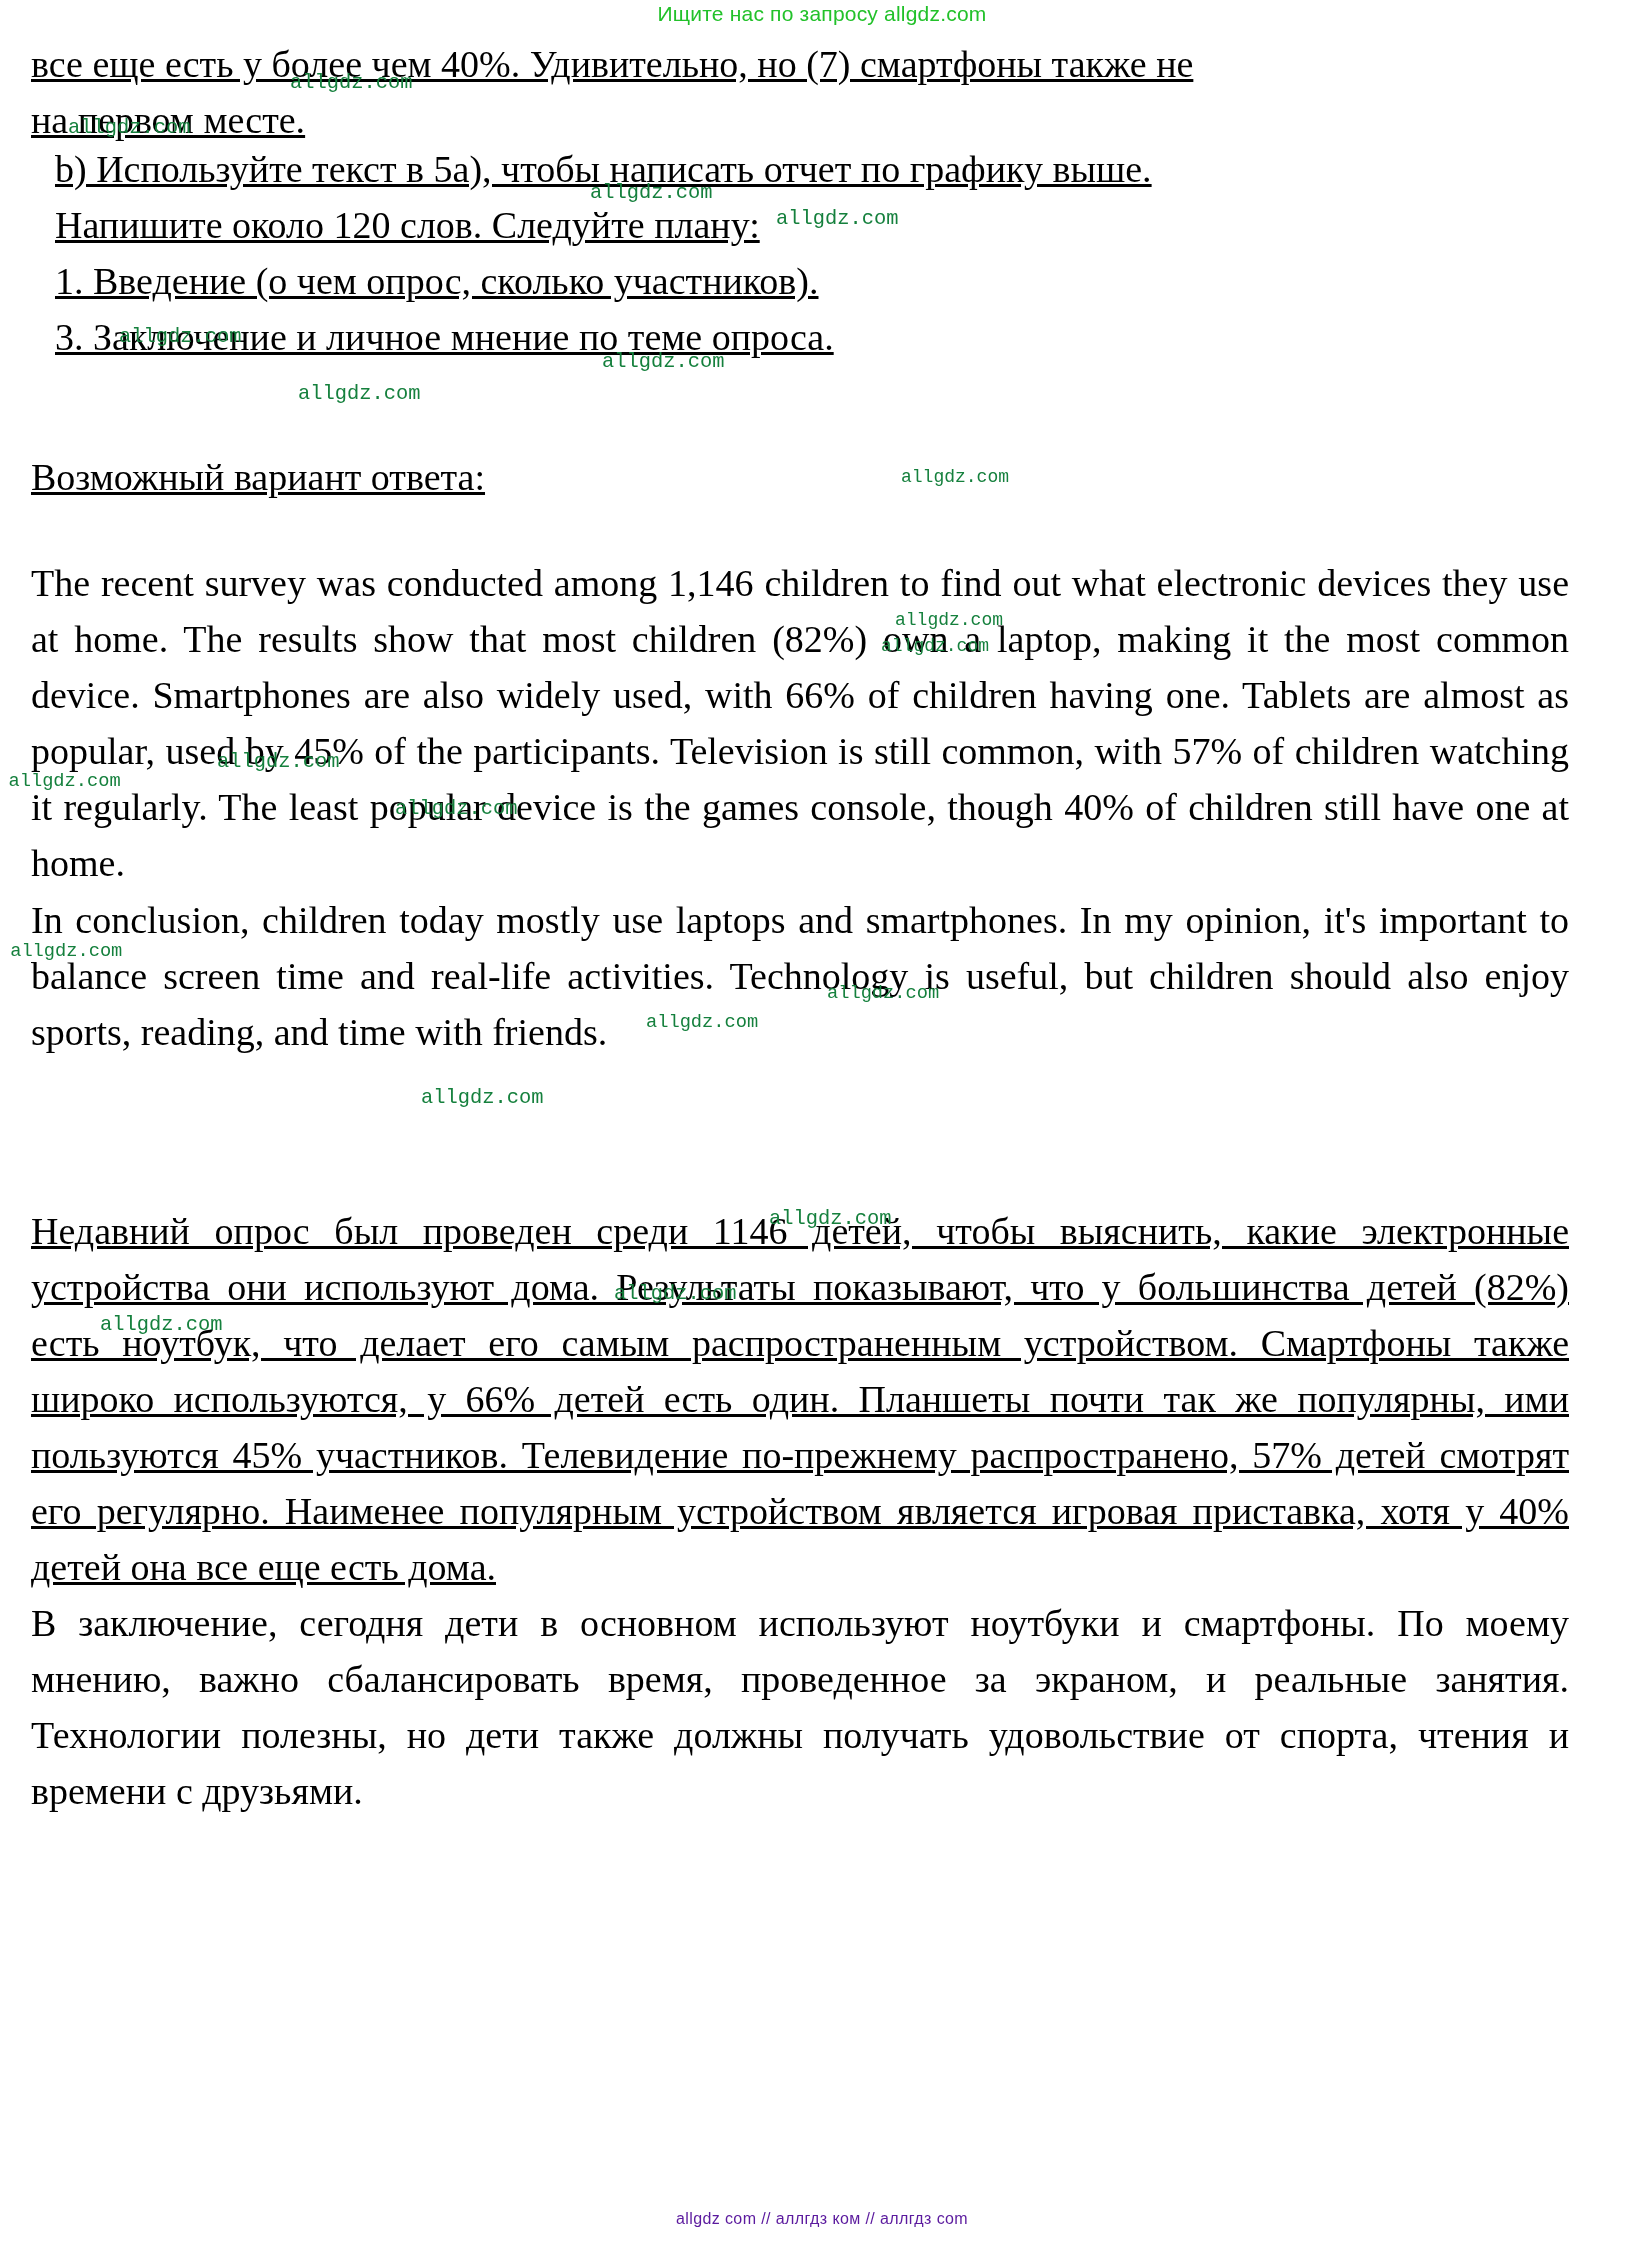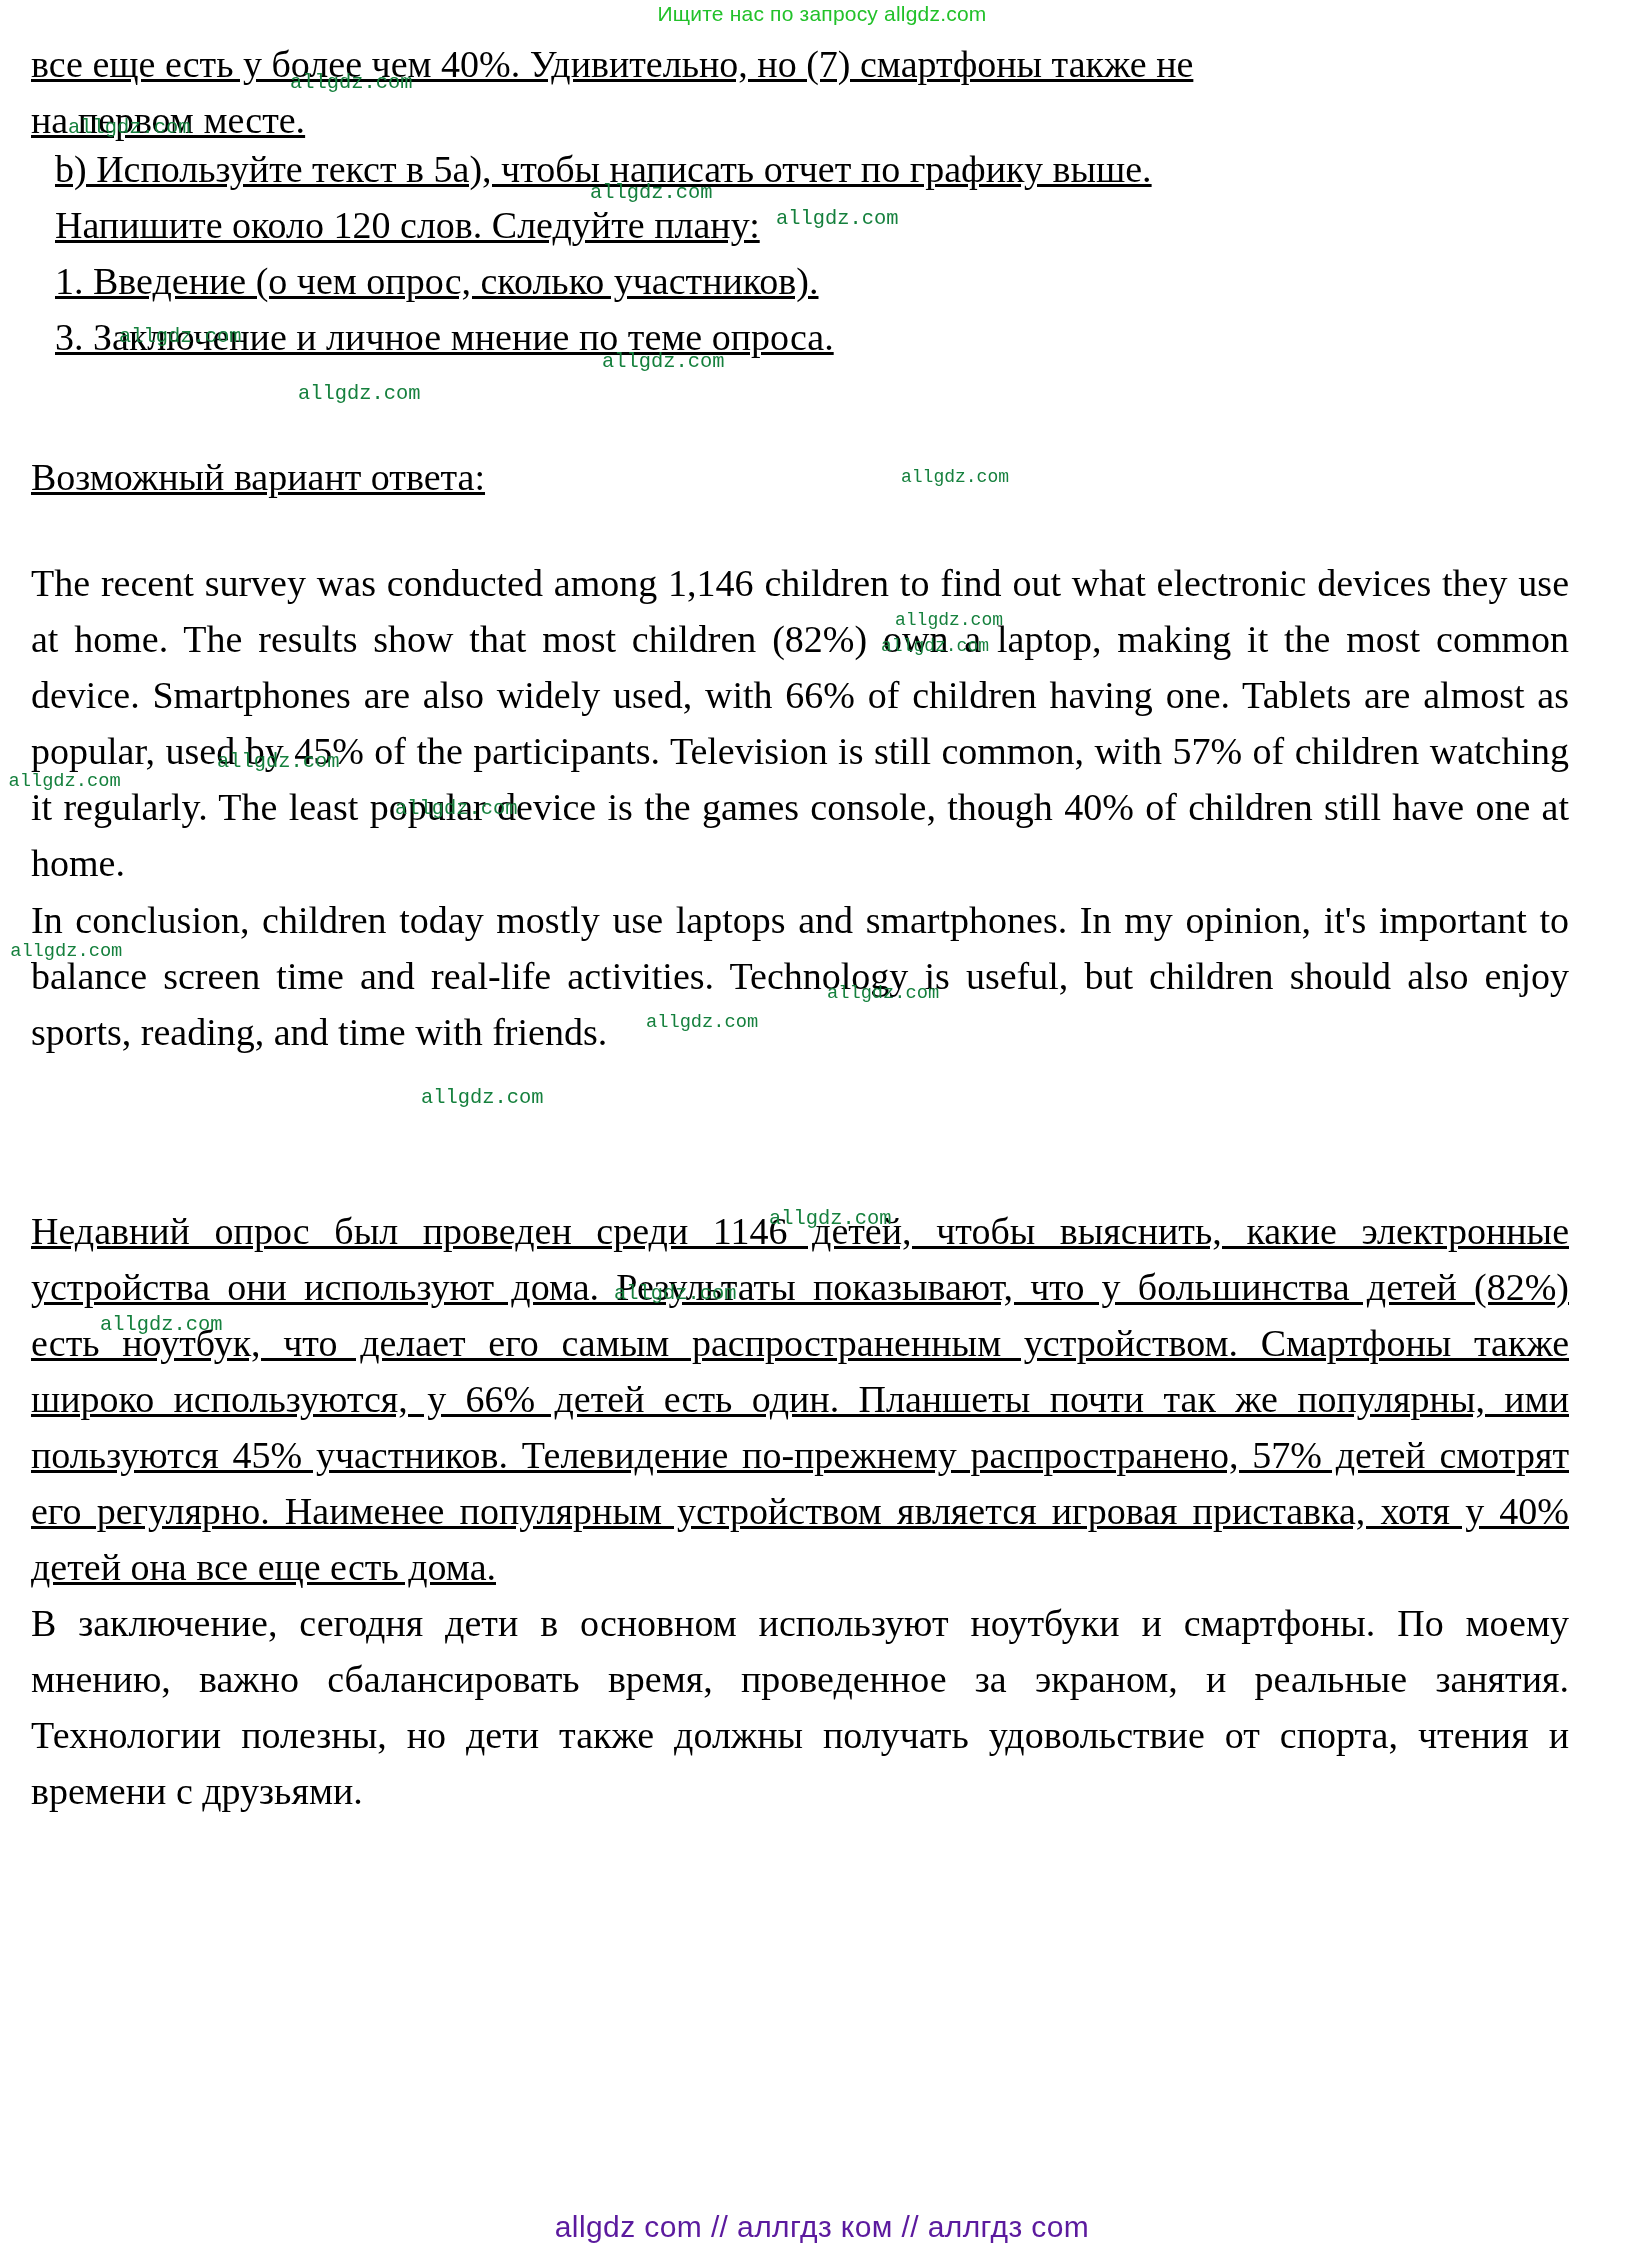--- a/index.html
+++ b/index.html
@@ -35,21 +35,21 @@
     letter-spacing: 0.2px;
     white-space: nowrap;
   }
   .promo-bottom {
     position: absolute;
     top: 2210px;
     left: 0;
     width: 1644px;
     text-align: center;
     font-family: "Liberation Sans", "DejaVu Sans", sans-serif;
-    font-size: 30px;
+    font-size: 16px;
     color: #5b1a9e;
     letter-spacing: 0.4px;
     white-space: nowrap;
   }
 
   
   .content {
     position: absolute;
     left: 31px;
     top: 0;

